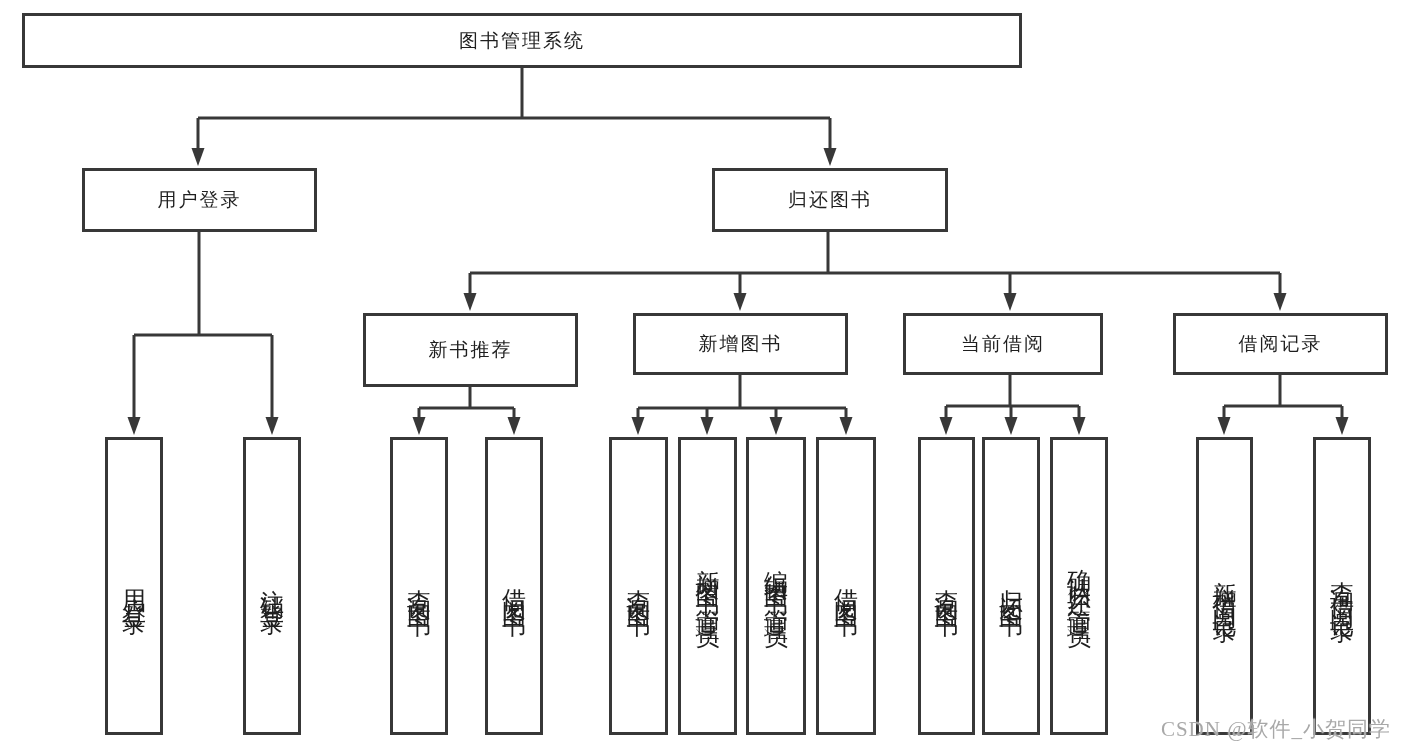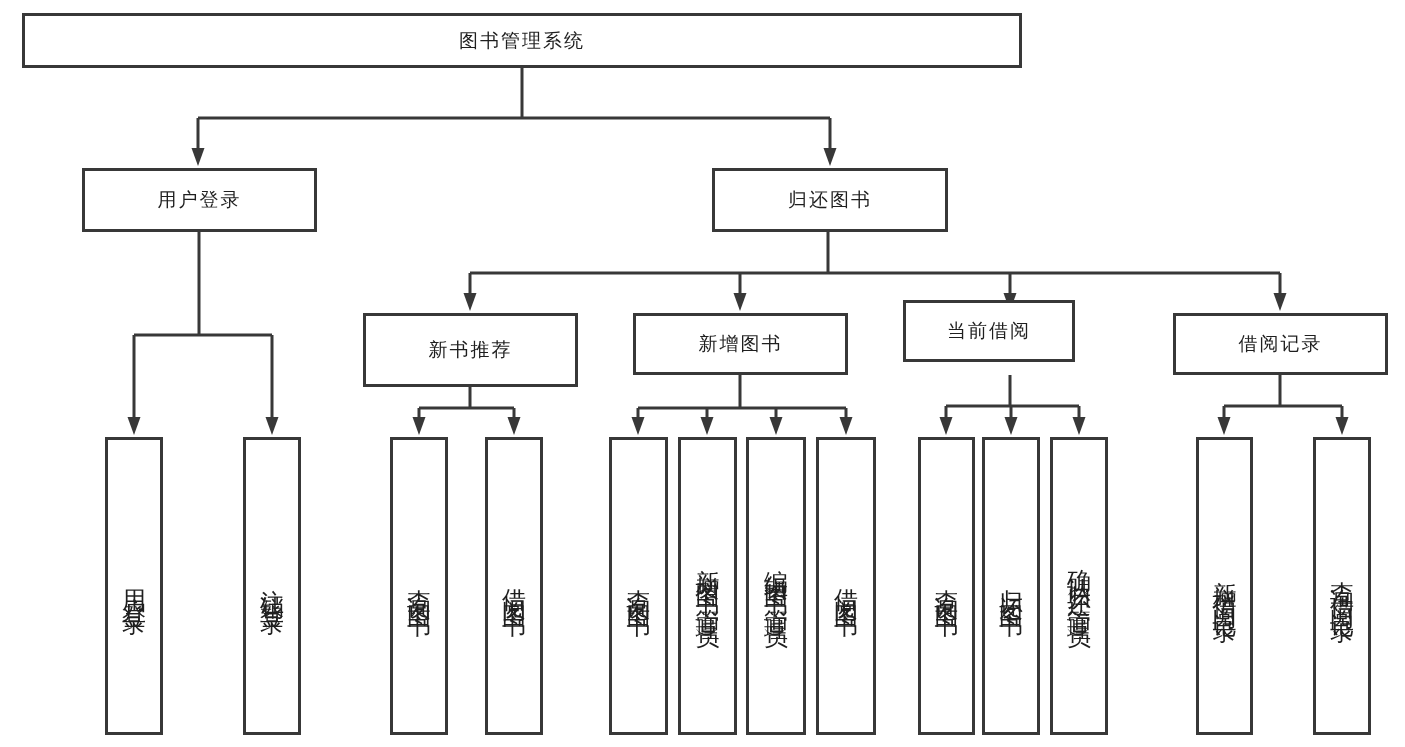--- a/index.html
+++ b/index.html
@@ -74,21 +74,21 @@
   <div class="hbox" style="left:712px;top:168px;width:236px;height:64px">
     <span>归还图书</span>
   </div>
 
   <div class="hbox" style="left:363px;top:313px;width:215px;height:74px">
     <span>新书推荐</span>
   </div>
   <div class="hbox" style="left:633px;top:313px;width:215px;height:62px">
     <span>新增图书</span>
   </div>
-  <div class="hbox" style="left:903px;top:300px;width:172px;height:62px">
+  <div class="hbox" style="left:903px;top:313px;width:200px;height:62px">
     <span>当前借阅</span>
   </div>
   <div class="hbox" style="left:1173px;top:313px;width:215px;height:62px">
     <span>借阅记录</span>
   </div>
 
   <div class="vbox" style="left:105px;top:437px;width:58px;height:298px">
     <span>用户登录</span>
   </div>
   <div class="vbox" style="left:243px;top:437px;width:58px;height:298px">
@@ -125,13 +125,14 @@
     <span>确认归还（管理员）</span>
   </div>
 
   <div class="vbox" style="left:1196px;top:437px;width:57px;height:298px">
     <span>新增借阅记录</span>
   </div>
   <div class="vbox" style="left:1313px;top:437px;width:58px;height:298px">
     <span>查询借阅记录</span>
   </div>
 
+  <div class="watermark">CSDN @软件_小贺同学</div>
 </div>
 
 </body></html>

